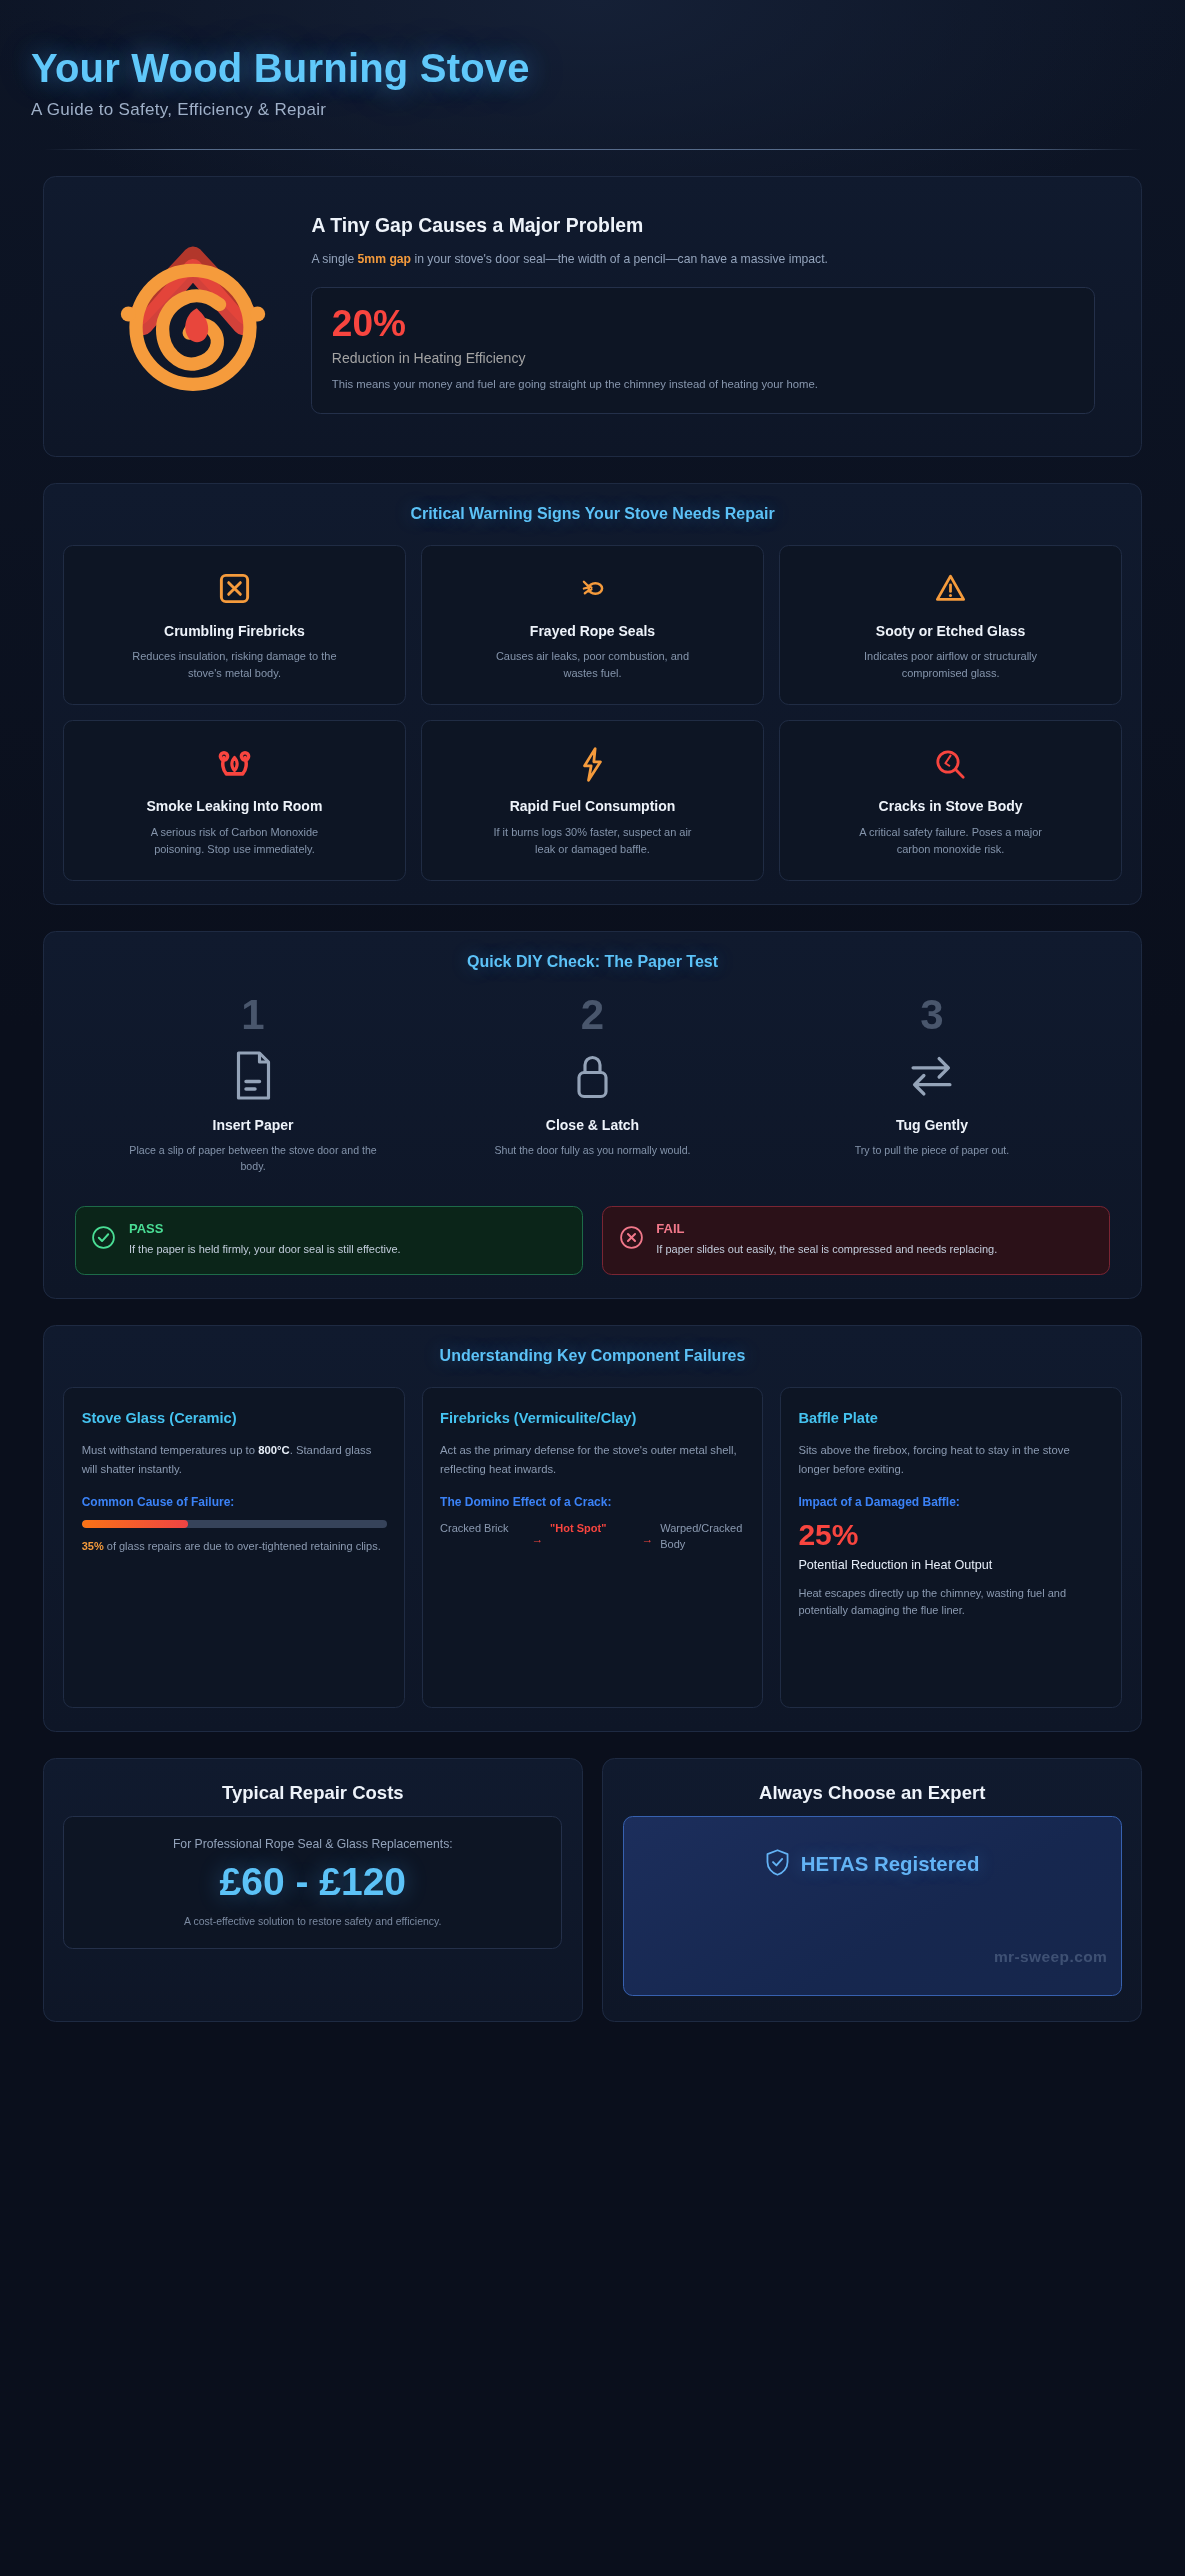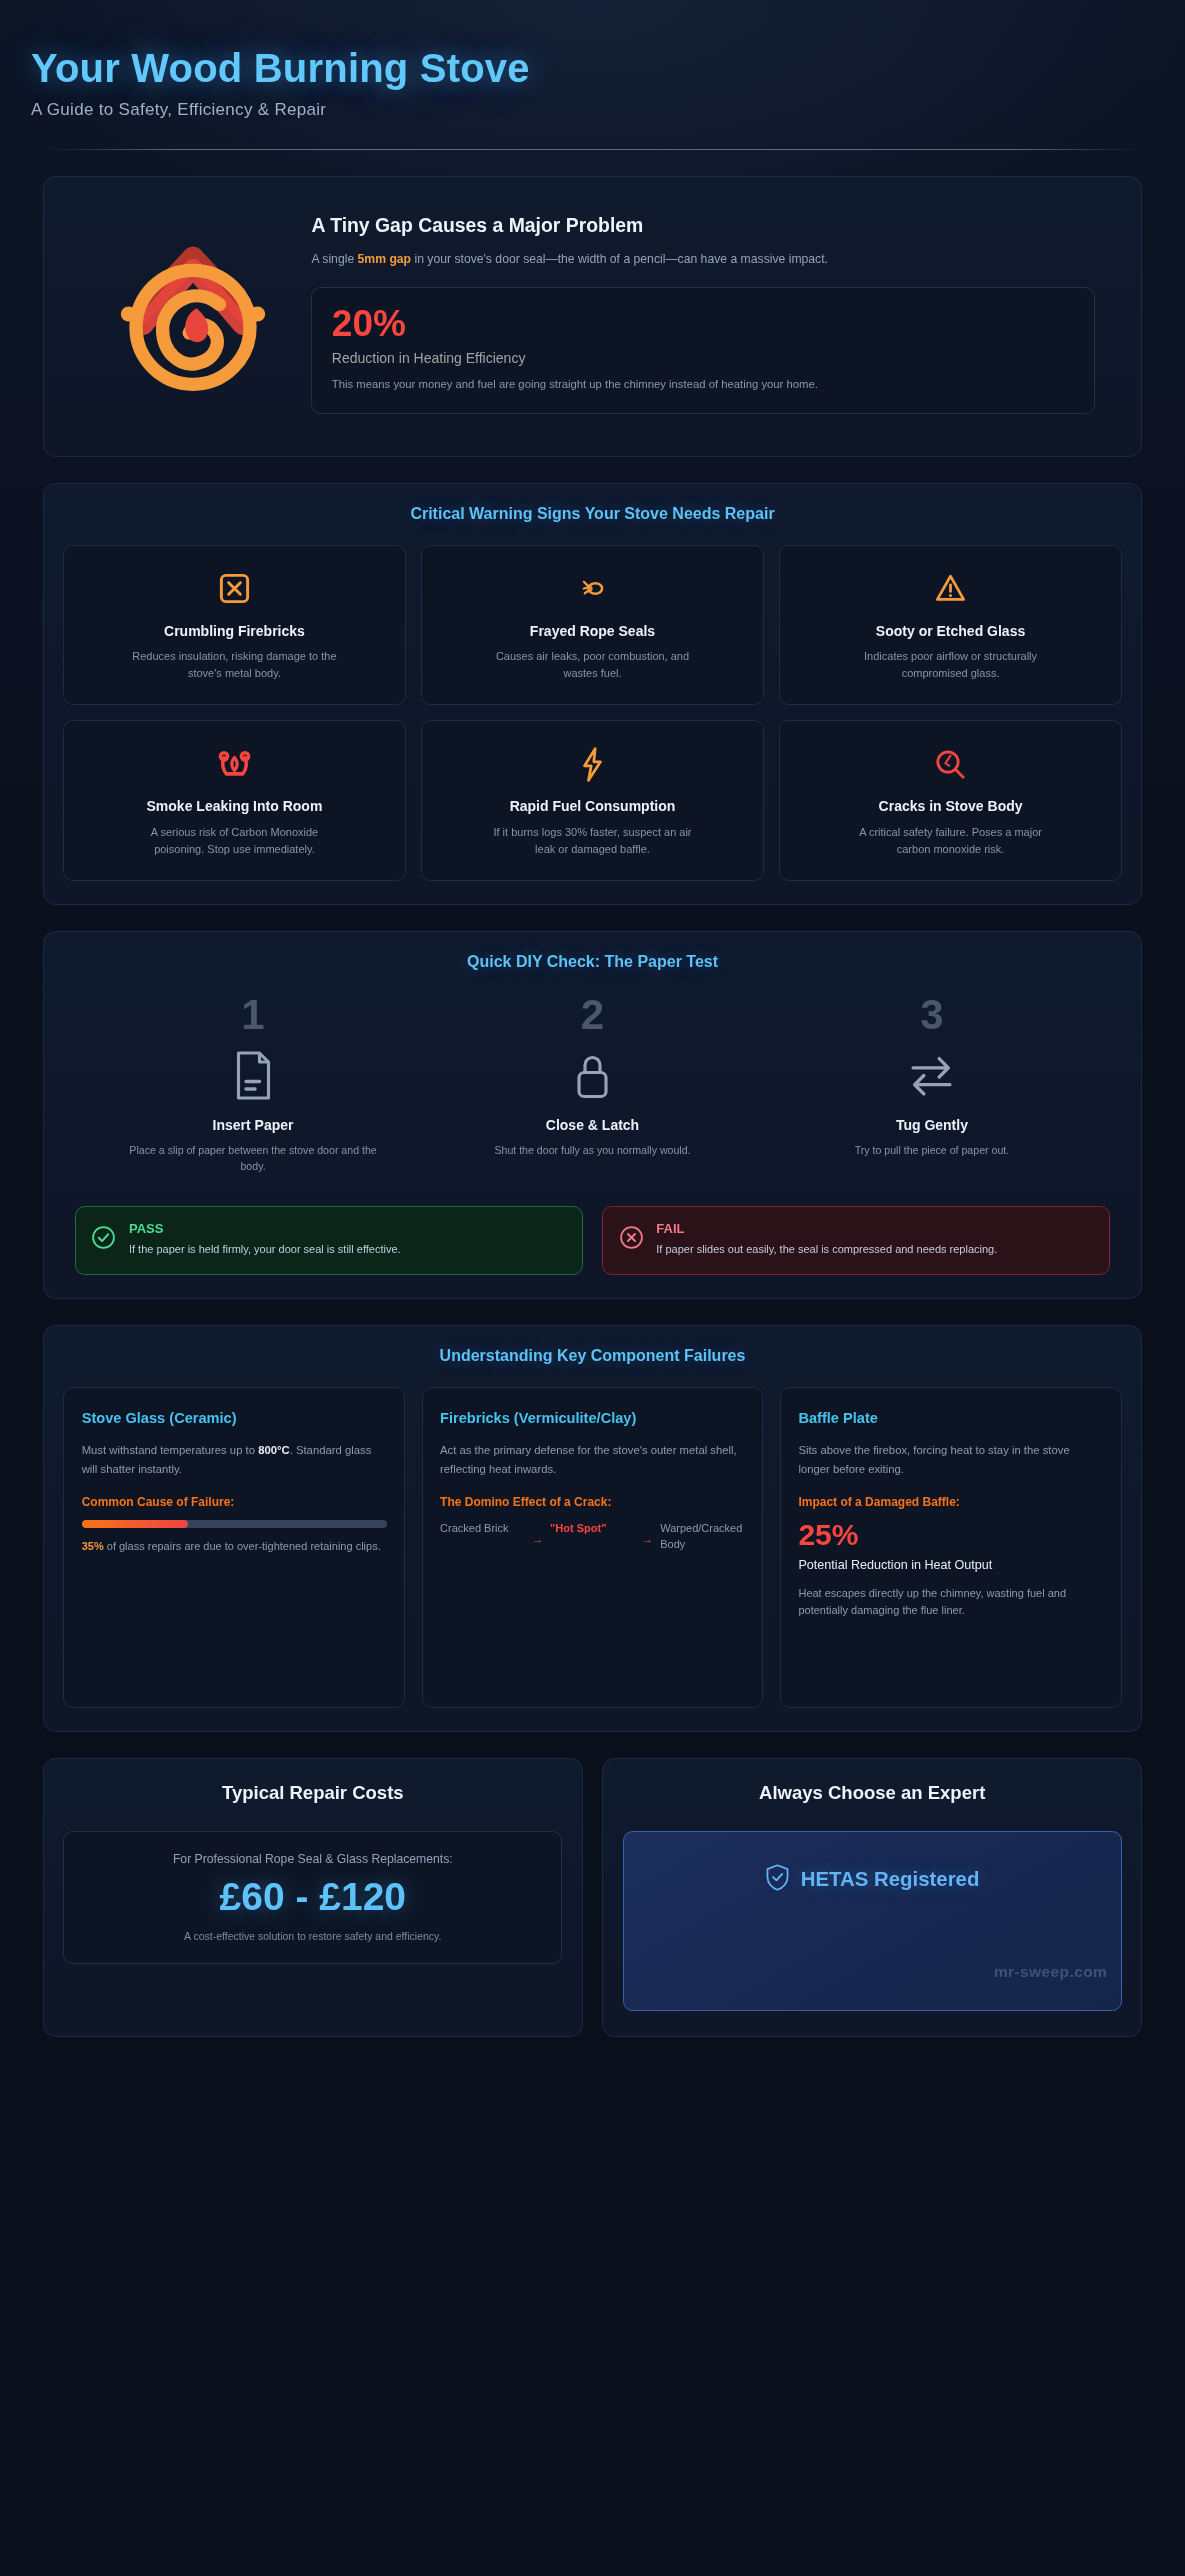--- a/index.html
+++ b/index.html
@@ -233,21 +233,21 @@
   .comp-text {
     font-size:11.3px;
     color:#8b9ab1;
     line-height:1.68;
     margin-bottom:15.5px;
   }
   .comp-text b { color:#e7eef8; }
   .comp-sub {
     font-size:12px;
     font-weight:bold;
-    color:#f97316;
+    color:#3b82f6;
     margin-bottom:10.7px;
   }
   .bar-track {
     height:8.7px;
     border-radius:4.9px;
     background:#36435a;
     overflow:hidden;
     margin-bottom:9.7px;
   }
   .bar-fill {
@@ -295,21 +295,21 @@
     background:linear-gradient(180deg, #101a2e 0%, #0e1627 100%);
     border:1px solid #1e2a42;
     border-radius:12.6px;
     padding:23px 19.4px 25px 19.4px;
   }
   .fcard h3 {
     text-align:center;
     font-size:18.5px;
     font-weight:bold;
     color:#eef3fa;
-    margin-bottom:27px;
+    margin-bottom:12px;
   }
   .cost-box {
     border:1px solid #24304a;
     border-radius:9.7px;
     background:#0d1524;
     padding:19.4px 13.6px 21.4px 13.6px;
     text-align:center;
   }
   .cost-lead { font-size:12.2px; color:#93a3bb; margin-bottom:9.7px; }
   .cost-num {

